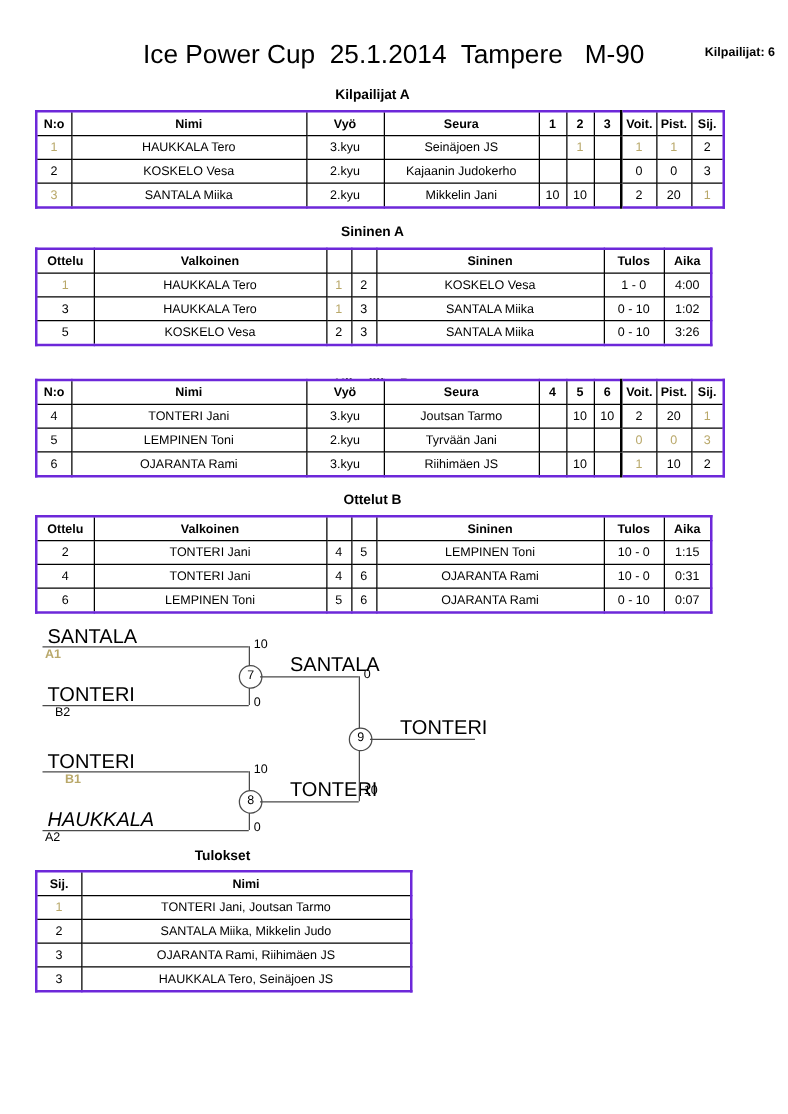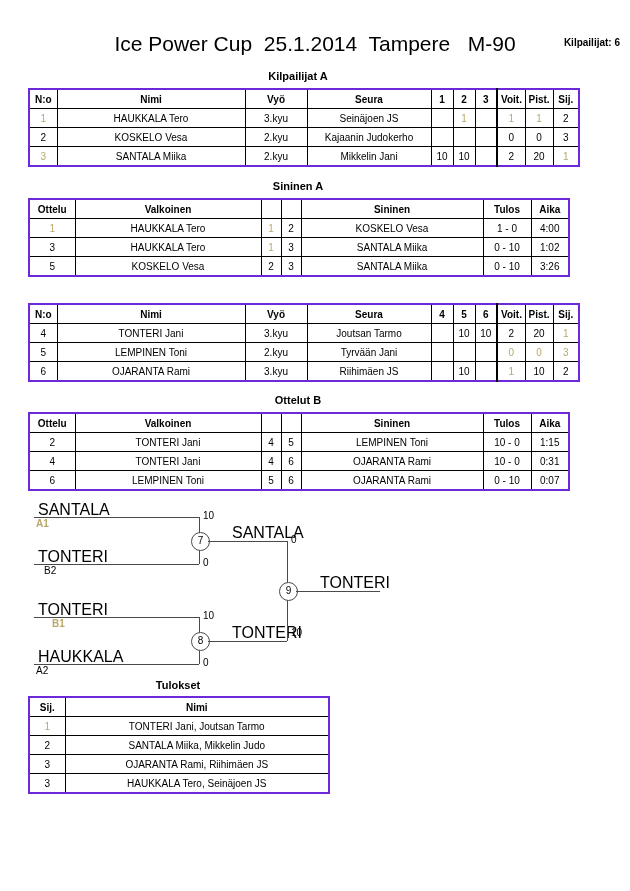--- a/index.html
+++ b/index.html
@@ -389,21 +389,21 @@
 
   <div class="match-node" style="left:191px; top:37px;">7</div>
 
   <div class="hline" style="left:208px; top:46px; width:79px;"></div>
   <div class="bracket-name" style="left:232px; top:29px;">SANTALA</div>
 
   <div class="bracket-name" style="left:38px; top:106px;">TONTERI</div>
   <div class="hline" style="left:34px; top:122px; width:165px;"></div>
   <div class="bracket-seed faint" style="left:52px; top:123px;">B1</div>
 
-  <div class="bracket-name" style="left:38px; top:153px;">HAUKKALA</div>
+  <div class="bracket-name" style="left:38px; top:153px;font-style:italic;">HAUKKALA</div>
   <div class="hline" style="left:34px; top:169px; width:165px;"></div>
   <div class="bracket-seed" style="left:36px; top:170px;">A2</div>
 
   <div class="vline" style="left:199px; top:122px; height:47px;"></div>
   <div class="bracket-score" style="left:203px; top:115px;">10</div>
   <div class="bracket-score" style="left:203px; top:162px;">0</div>
 
   <div class="match-node" style="left:191px; top:137px;">8</div>
 
   <div class="hline" style="left:208px; top:146px; width:79px;"></div>

